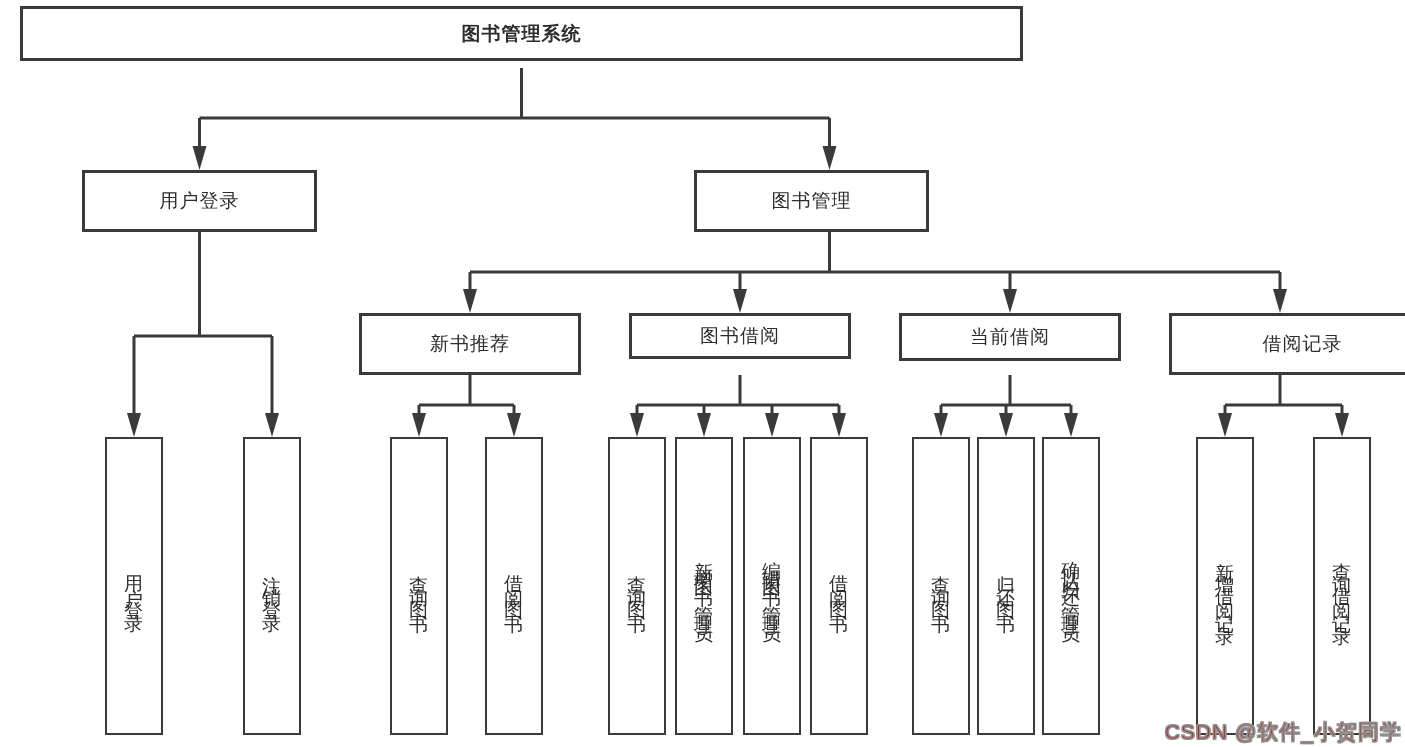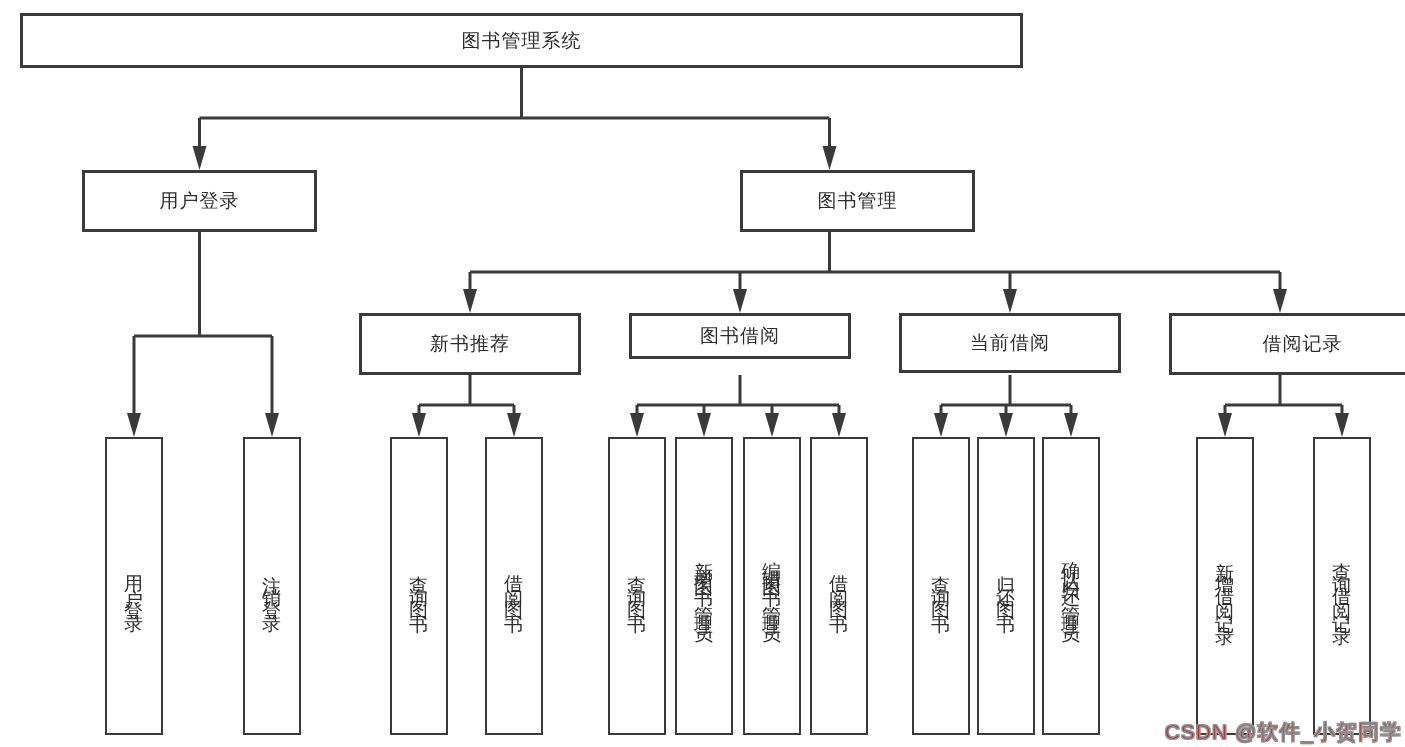--- a/index.html
+++ b/index.html
@@ -92,28 +92,28 @@
       <polygon points="772,437 765,413 779,413"></polygon>
       <polygon points="839,437 832,413 846,413"></polygon>
       <polygon points="941,437 934,413 948,413"></polygon>
       <polygon points="1006,437 999,413 1013,413"></polygon>
       <polygon points="1071,437 1064,413 1078,413"></polygon>
       <polygon points="1225,437 1218,413 1232,413"></polygon>
       <polygon points="1342,437 1335,413 1349,413"></polygon>
     </g>
   </svg>
 
-  <div class="node" style="left:20px; top:13px; width:1003px; height:55px;">图书管理系统</div>
+  <div class="node" style="left:20px; top:6px; width:1003px; height:55px;font-weight:bold;">图书管理系统</div>
 
   <div class="node" style="left:82px; top:170px; width:235px; height:62px;">用户登录</div>
-  <div class="node" style="left:740px; top:170px; width:235px; height:62px;">图书管理</div>
+  <div class="node" style="left:694px; top:170px; width:235px; height:62px;">图书管理</div>
 
   <div class="node" style="left:359px; top:313px; width:222px; height:62px;">新书推荐</div>
   <div class="node" style="left:629px; top:313px; width:222px; height:46px;">图书借阅</div>
-  <div class="node" style="left:899px; top:313px; width:222px; height:60px;">当前借阅</div>
+  <div class="node" style="left:899px; top:313px; width:222px; height:48px;">当前借阅</div>
   <div class="node" style="left:1169px; top:313px; width:267px; height:62px;">借阅记录</div>
 
   <div class="node leaf" style="left:105px; top:437px; width:58px; height:298px;">用户登录</div>
   <div class="node leaf" style="left:243px; top:437px; width:58px; height:298px;">注销登录</div>
 
   <div class="node leaf" style="left:390px; top:437px; width:58px; height:298px;">查询图书</div>
   <div class="node leaf" style="left:485px; top:437px; width:58px; height:298px;">借阅图书</div>
 
   <div class="node leaf" style="left:608px; top:437px; width:58px; height:298px;">查询图书</div>
   <div class="node leaf long" style="left:675px; top:437px; width:58px; height:298px;">新增图书（管理员）</div>

